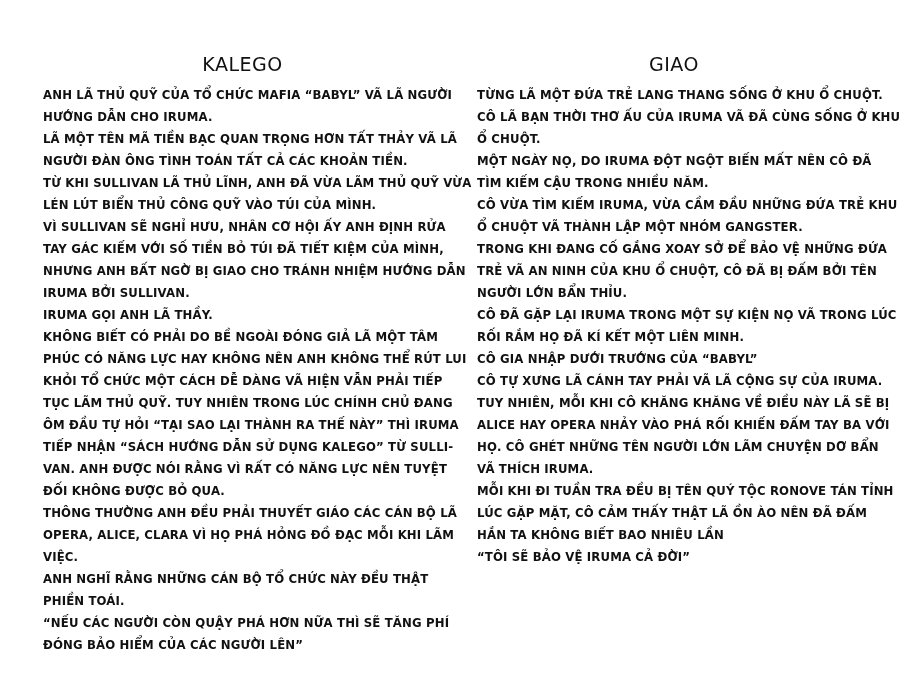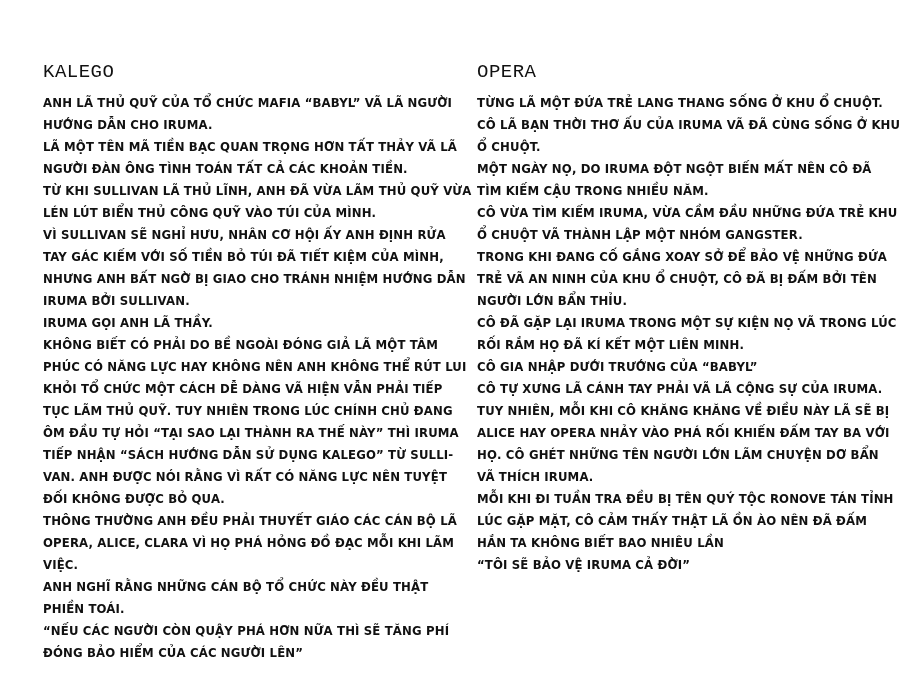--- a/index.html
+++ b/index.html
@@ -15,28 +15,27 @@
       font-family: "DejaVu Sans", sans-serif;
       color: #111111;
     }
     .column {
       position: absolute;
       top: 52px;
     }
     #col-left { left: 35px; width: 415px; }
     #col-right { left: 469px; width: 410px; }
     .col-title {
-      text-align: left;
+      text-align: center;
       font-size: 19px;
       line-height: 24px;
       height: 24px;
       letter-spacing: 0.5px;
-      margin: 8px;
+      margin: 0;
       font-weight: normal;
-      font-family: Liberation Mono, monospace;
     }
     .lines {
       margin: 8px;
       padding: 0;
       list-style: none;
     }
     .line {
       font-size: 12.6px;
       line-height: 22px;
       height: 22px;
@@ -76,21 +75,21 @@
       <li class="line">OPERA, ALICE, CLARA VÌ HỌ PHÁ HỎNG ĐỒ ĐẠC MỖI KHI LÃM</li>
       <li class="line">VIỆC.</li>
       <li class="line"> ANH NGHĨ RẰNG NHỮNG CÁN BỘ TỔ CHỨC NÀY ĐỀU THẬT</li>
       <li class="line">PHIỀN TOÁI.</li>
       <li class="line"> “NẾU CÁC NGƯỜI CÒN QUẬY PHÁ HƠN NỮA THÌ SẼ TĂNG PHÍ</li>
       <li class="line">ĐÓNG BẢO HIỂM CỦA CÁC NGƯỜI LÊN”</li>
     </ul>
 </div>
 
 <div class="column" id="col-right">
-  <h2 class="col-title">OPERA</h2>
+  <h2 class="col-title">GIAO</h2>
   <ul class="lines" id="lines-right">
       <li class="line">TỪNG LÃ MỘT ĐỨA TRẺ LANG THANG SỐNG Ở KHU Ổ CHUỘT.</li>
       <li class="line">CÔ LÃ BẠN THỜI THƠ ẤU CỦA IRUMA VÃ ĐÃ CÙNG SỐNG Ở KHU</li>
       <li class="line">Ổ CHUỘT.</li>
       <li class="line">MỘT NGÀY NỌ, DO IRUMA ĐỘT NGỘT BIẾN MẤT NÊN CÔ ĐÃ</li>
       <li class="line">TÌM KIẾM CẬU TRONG NHIỀU NĂM.</li>
       <li class="line">CÔ VỪA TÌM KIẾM IRUMA, VỪA CẦM ĐẦU NHỮNG ĐỨA TRẺ KHU</li>
       <li class="line">Ổ CHUỘT VÃ THÀNH LẬP MỘT NHÓM GANGSTER.</li>
       <li class="line">TRONG KHI ĐANG CỐ GẮNG XOAY SỞ ĐỂ BẢO VỆ NHỮNG ĐỨA</li>
       <li class="line">TRẺ VÃ AN NINH CỦA KHU Ổ CHUỘT, CÔ ĐÃ BỊ ĐẤM BỞI TÊN</li>

